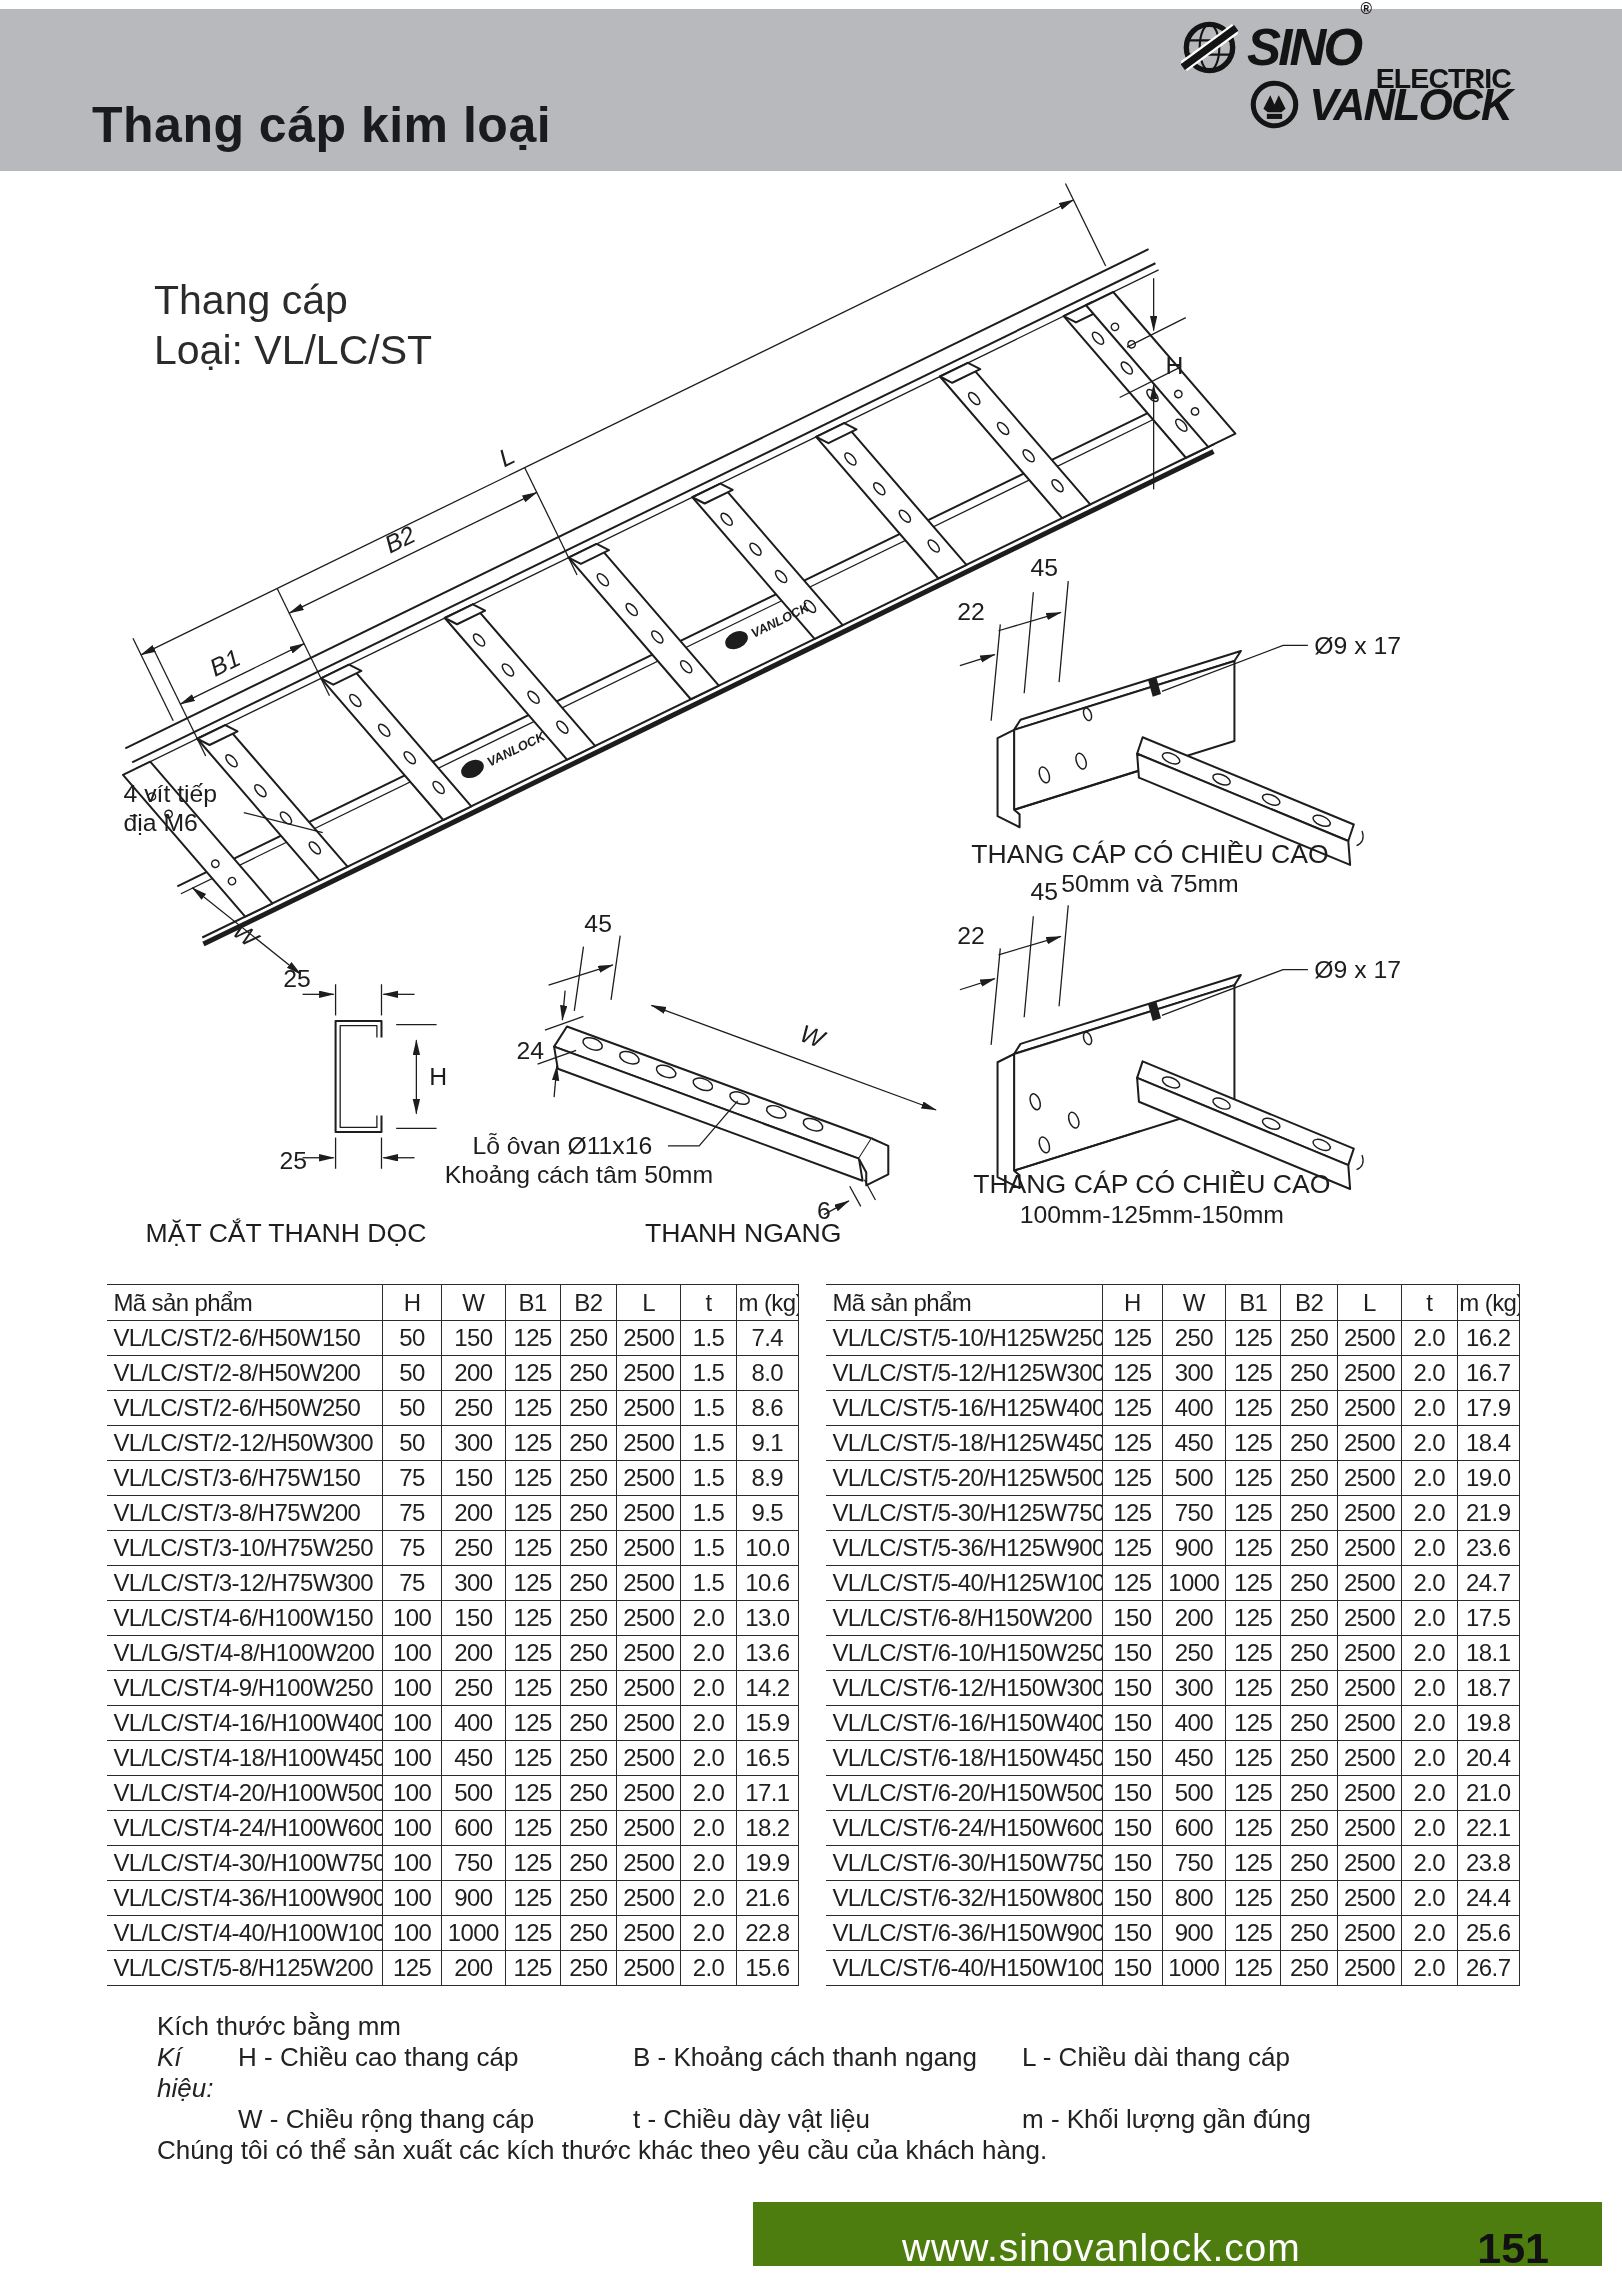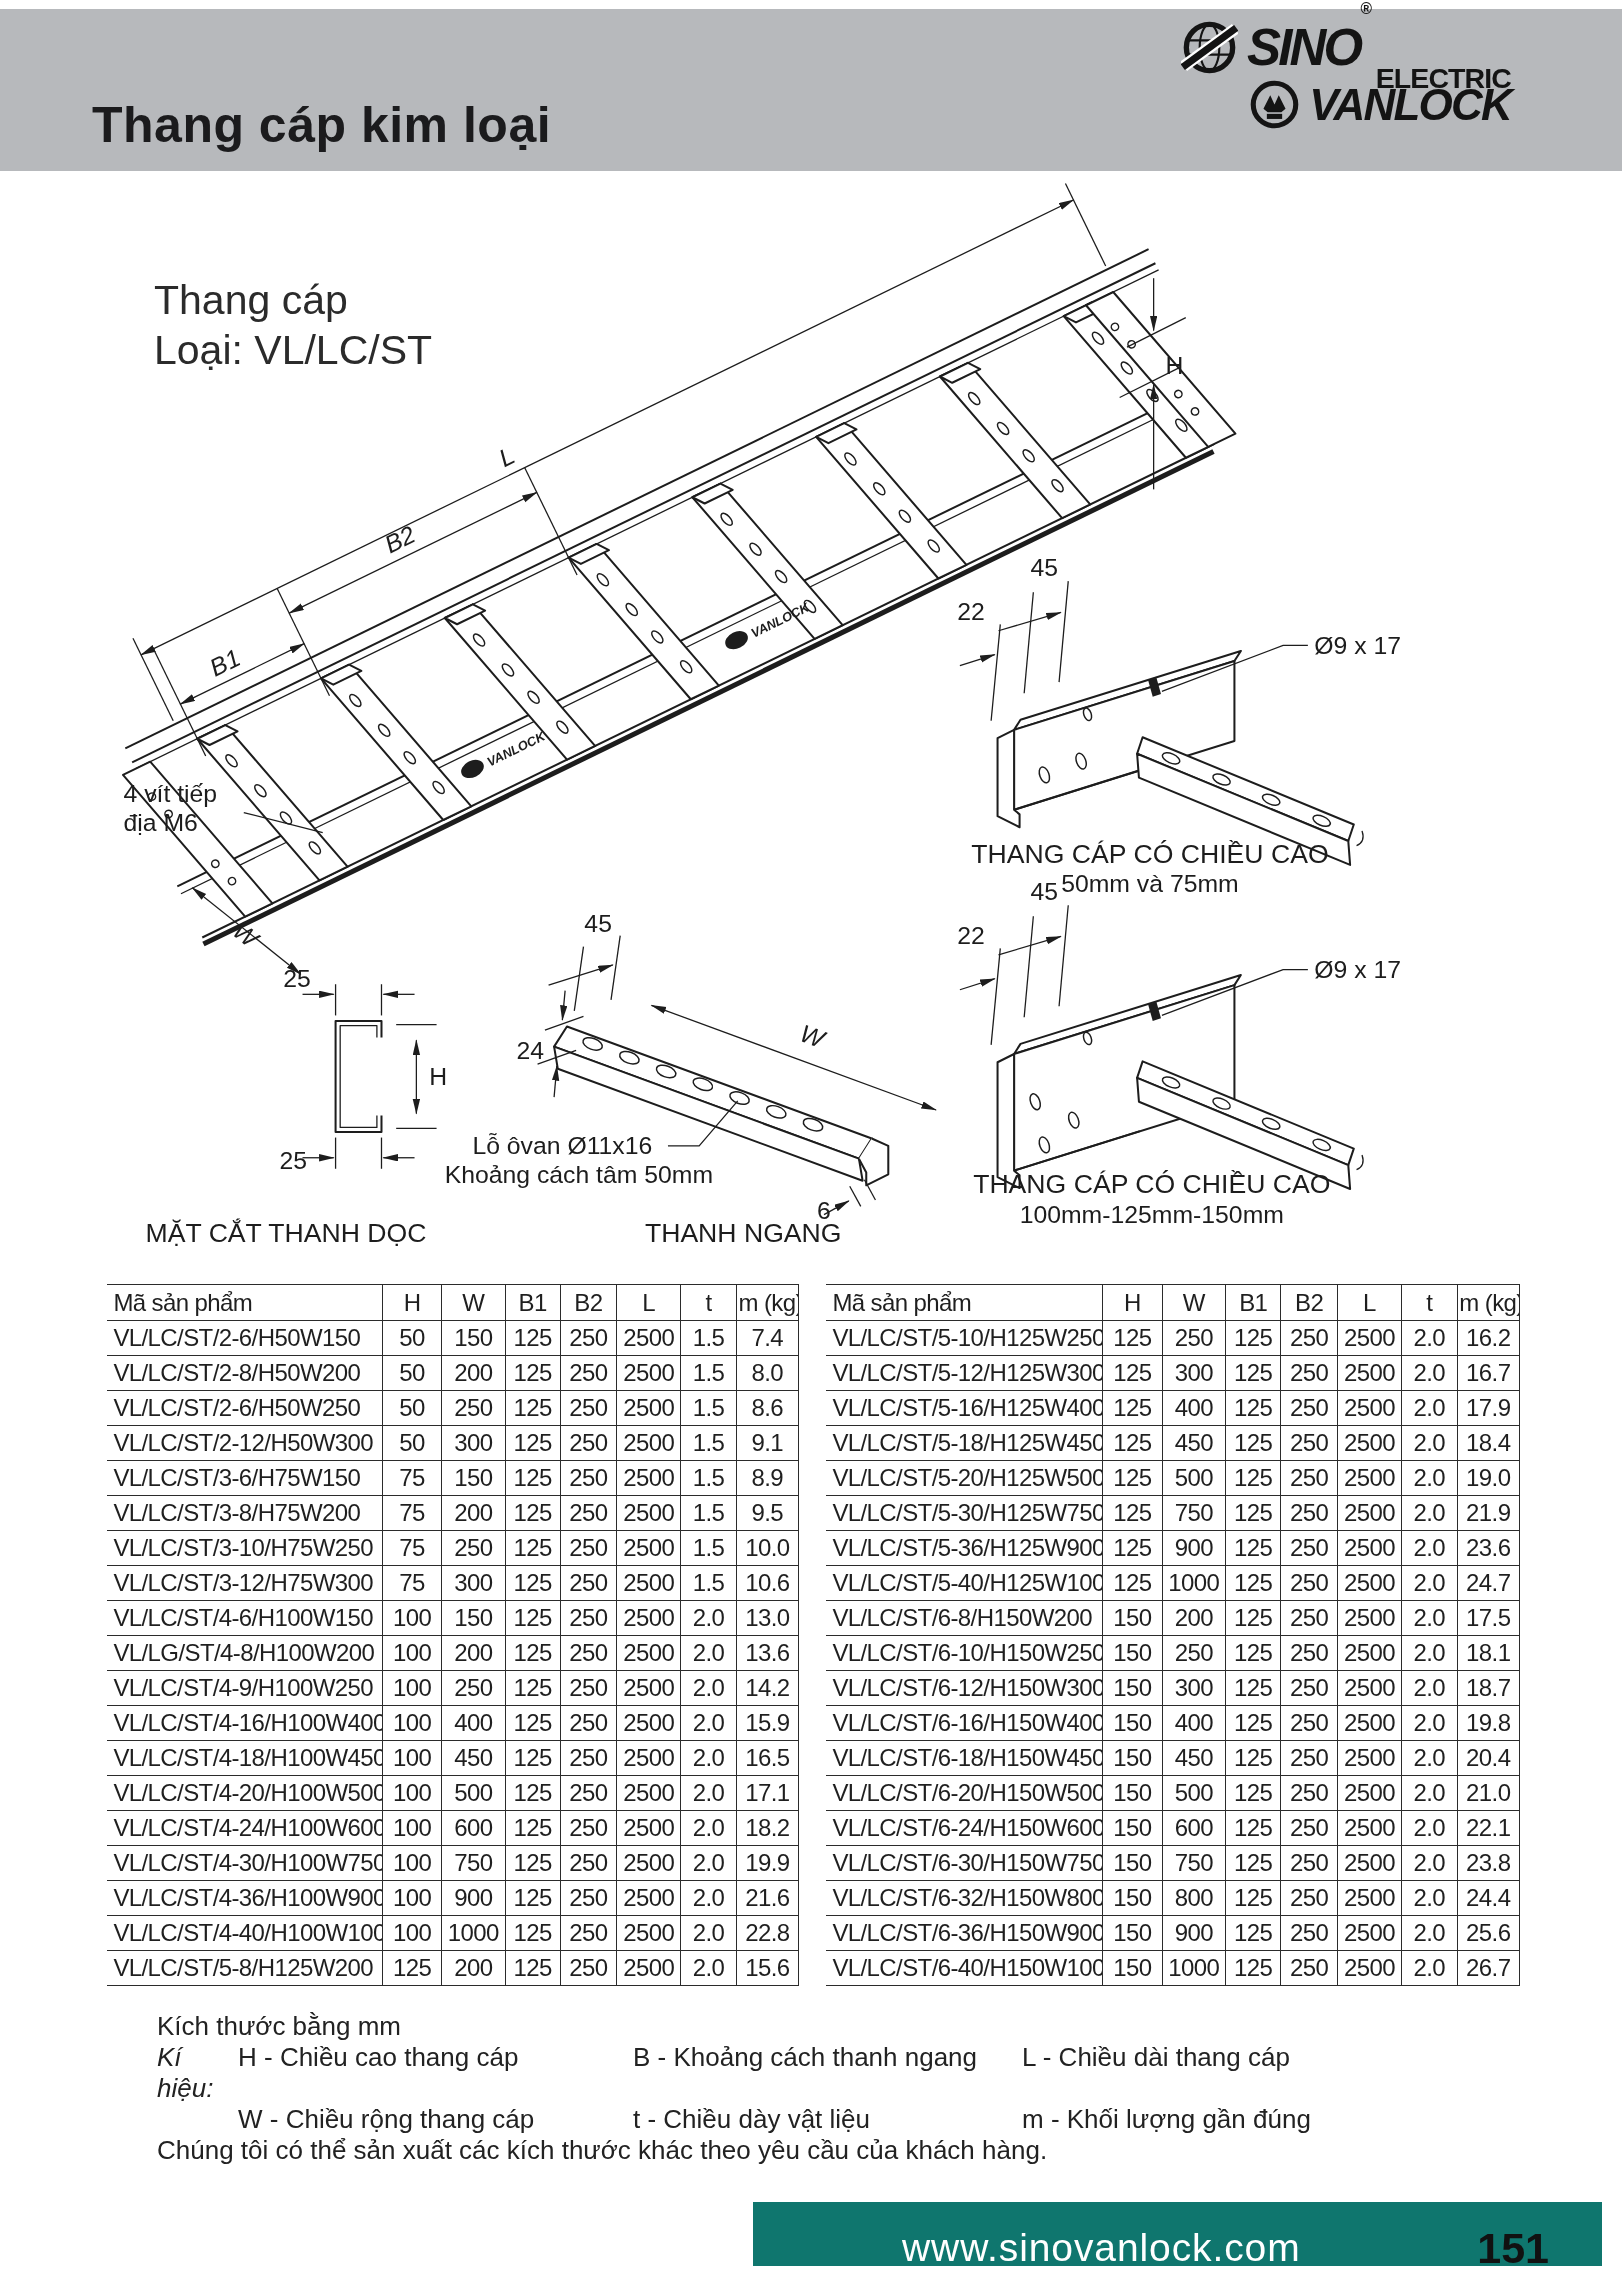--- a/index.html
+++ b/index.html
@@ -38,21 +38,21 @@
   #tblR{left:826px;width:694px;}
   .tbl th,.tbl td{border:1.8px solid #2b2b2b;font-weight:normal;text-align:center;padding:0 1.8px;height:34px;line-height:27.5px;white-space:nowrap;overflow:hidden;}
   .tbl th:first-child,.tbl td:first-child{border-left:none;text-align:left;padding-left:6.4px;}
   .tbl tr{height:34px;}
   .tbl thead tr{height:36px;}
   
   .notes{position:absolute;left:113px;top:2011px;font-size:26px;color:#222;line-height:31px;margin-left:44px;}
   .symrow{display:grid;grid-template-columns:81px 395px 389px auto;}
   .notes .n4{font-style:normal;}
   
-  .footer{position:absolute;left:753px;top:2202px;width:849px;height:64px;background:#0f766e;text-decoration:underline;}
+  .footer{position:absolute;left:753px;top:2202px;width:849px;height:64px;background:#4d7c0f;text-decoration:underline;}
   .site{position:absolute;left:149px;top:24px;font-size:39px;color:#ffffff;letter-spacing:0.9px;}
   .pagenum{position:absolute;right:53px;top:22px;font-size:43px;font-weight:bold;color:#111;}
 </style>
 </head>
 <body>
 
 <div class="page">
 
   <div class="band"></div>
   <div class="page-title">Thang cáp kim loại</div>

